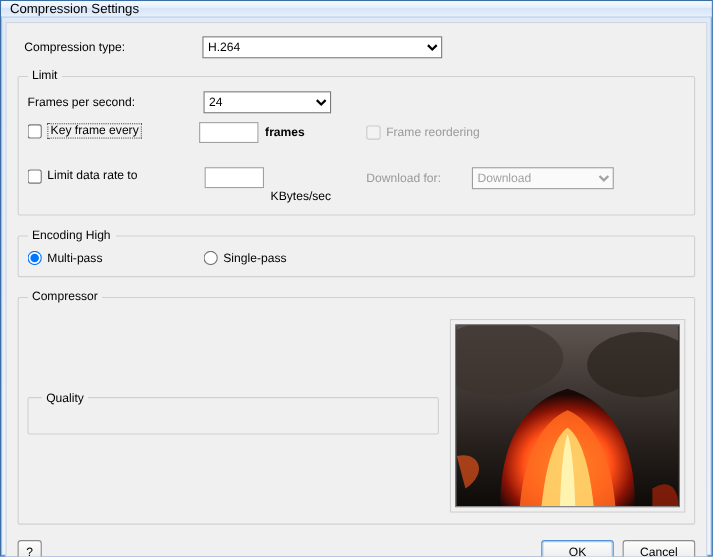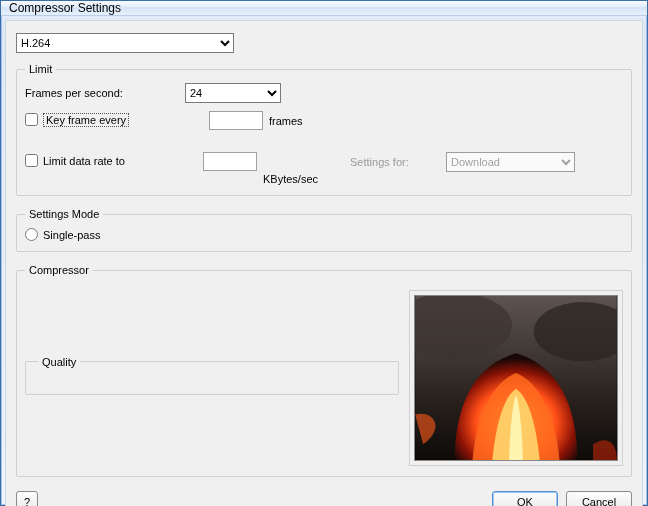--- a/index.html
+++ b/index.html
@@ -169,72 +169,81 @@
     border: 1px solid #4f93d6;
     box-shadow: 0 0 0 1px #a3c7ec inset;
   }
   .spacer { flex: 1; }
 </style>
 </head>
 <body>
 
 <div class="window">
   <div class="titlebar">
-    <span class="title">Compressor Settings</span>
+    <span class="title">Compression Settings</span>
   </div>
   <div class="client">
 
     <div class="row" style="margin:2px 0 2px 0;">
+      <div class="col1 label">Compression type:</div>
       <select style="width:218px;">
         <option>H.264</option>
       </select>
     </div>
 
     <fieldset>
       <legend>Limit</legend>
 
       <div class="row" style="margin-bottom:8px;">
         <div style="width:160px;" class="label">Frames per second:</div>
-        <select style="width:96px;">
+        <select style="width:116px;">
           <option>24</option>
         </select>
       </div>
 
       <div class="row" style="margin-bottom:8px;">
-        <div style="width:184px;">
+        <div style="width:156px;">
           <label class="chk-label">
             <input type="checkbox" style="">
             <span class="dotted">Key frame every</span>
           </label>
         </div>
         <input type="text" style="width: 54px;" value="">
-        <span style="margin-left:6px;" class="label">frames</span>
+        <span style="margin-left:6px;font-weight:bold;" class="label">frames</span>
         <div style="width:56px;"></div>
+        <label class="chk-label disabled">
+          <input type="checkbox" disabled="" style="">
+          <span>Frame reordering</span>
+        </label>
       </div>
 
       <div class="row">
-        <div style="width:178px;">
+        <div style="width:161px;">
           <label class="chk-label">
             <input type="checkbox" style="">
             <span>Limit data rate to</span>
           </label>
         </div>
         <input type="text" style="width: 54px;" value="">
         <span style="margin-left:6px;margin-top:35px;" class="label">KBytes/sec</span>
         <div style="width:32px;"></div>
-        <span class="disabled" style="width:96px;">Settings for:</span>
+        <span class="disabled" style="width:96px;">Download for:</span>
         <select style="width:129px;" disabled="">
           <option>Download</option>
         </select>
       </div>
     </fieldset>
 
     <fieldset>
-      <legend>Settings Mode</legend>
+      <legend>Encoding High</legend>
       <div class="row">
+        <label class="chk-label" style="width:160px;">
+          <input type="radio" name="enc" checked="" style="">
+          <span>Multi-pass</span>
+        </label>
         <label class="chk-label">
           <input type="radio" name="enc" style="">
           <span>Single-pass</span>
         </label>
       </div>
     </fieldset>
 
     <fieldset style="flex:1; display:flex; flex-direction:column;">
       <legend>Compressor</legend>
       <div class="compressor-body">

